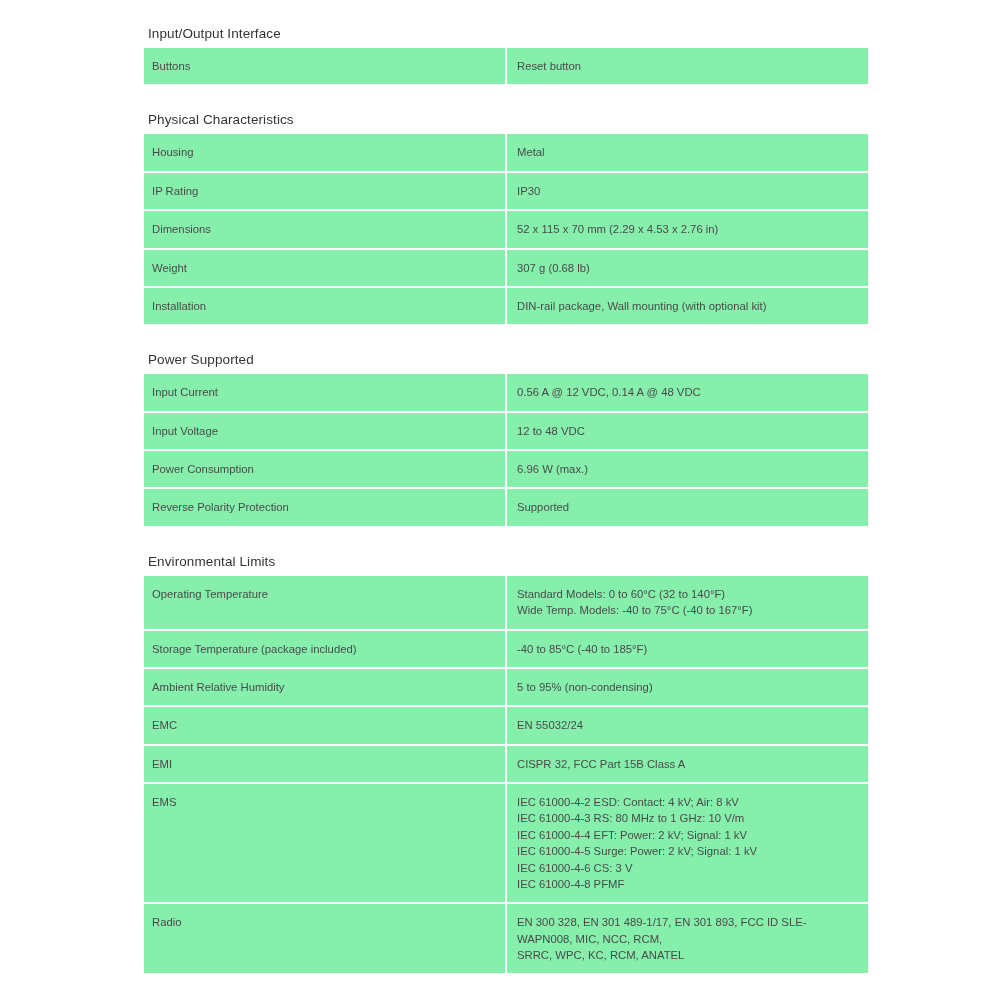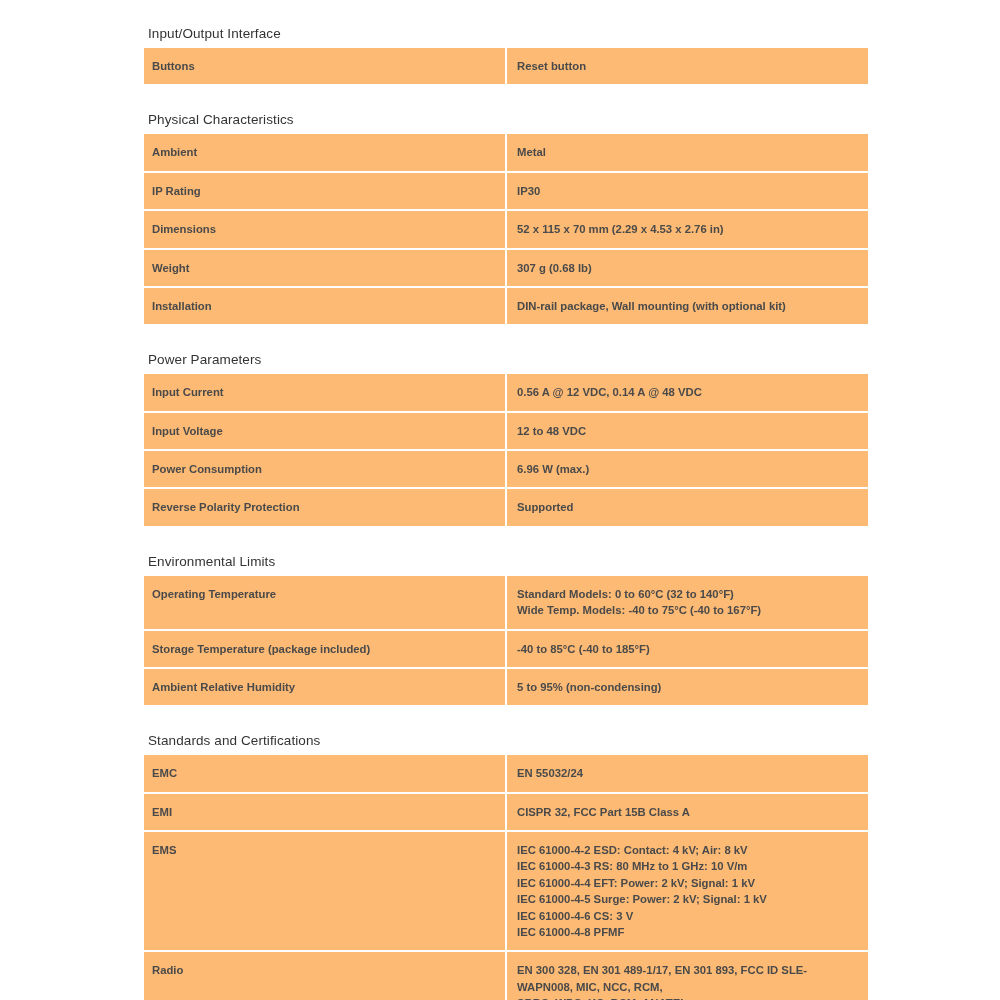--- a/index.html
+++ b/index.html
@@ -32,27 +32,26 @@
     color: #3b3b3b;
     background: #ffffff;
     border: none;
     letter-spacing: .1px;
   }
   .section-row td.section-title {
     font-size: 13.5px;
     color: #333;
   }
   tr.data-row td {
-    background: #fdba74;
+    background: #86efac;
     border-bottom: 2px solid #ffffff;
     font-size: 11.3px;
     color: #4a4a4a;
     vertical-align: top;
     line-height: 1.45;
-    font-weight: bold;
   }
   td.label-cell {
     width: 278px;
     padding: 10px 10px 10px 8px;
     border-right: 2px solid #ffffff;
   }
   td.value-cell {
     padding: 10px 10px 10px 10px;
   }
   .value-line {
@@ -71,21 +70,21 @@
         <tr class="data-row">
           <td class="label-cell">Buttons</td>
           <td class="value-cell">
             <span class="value-line">Reset button</span>
           </td>
         </tr>
         <tr class="section-row">
           <td class="section-title" colspan="2">Physical Characteristics</td>
         </tr>
         <tr class="data-row">
-          <td class="label-cell">Ambient</td>
+          <td class="label-cell">Housing</td>
           <td class="value-cell">
             <span class="value-line">Metal</span>
           </td>
         </tr>
         <tr class="data-row">
           <td class="label-cell">IP Rating</td>
           <td class="value-cell">
             <span class="value-line">IP30</span>
           </td>
         </tr>
@@ -101,21 +100,21 @@
             <span class="value-line">307 g (0.68 lb)</span>
           </td>
         </tr>
         <tr class="data-row">
           <td class="label-cell">Installation</td>
           <td class="value-cell">
             <span class="value-line">DIN-rail package, Wall mounting (with optional kit)</span>
           </td>
         </tr>
         <tr class="section-row">
-          <td class="section-title" colspan="2">Power Parameters</td>
+          <td class="section-title" colspan="2">Power Supported</td>
         </tr>
         <tr class="data-row">
           <td class="label-cell">Input Current</td>
           <td class="value-cell">
             <span class="value-line">0.56 A @ 12 VDC, 0.14 A @ 48 VDC</span>
           </td>
         </tr>
         <tr class="data-row">
           <td class="label-cell">Input Voltage</td>
           <td class="value-cell">
@@ -149,23 +148,20 @@
           <td class="value-cell">
             <span class="value-line">-40 to 85°C (-40 to 185°F)</span>
           </td>
         </tr>
         <tr class="data-row">
           <td class="label-cell">Ambient Relative Humidity</td>
           <td class="value-cell">
             <span class="value-line">5 to 95% (non-condensing)</span>
           </td>
         </tr>
-        <tr class="section-row">
-          <td class="section-title" colspan="2">Standards and Certifications</td>
-        </tr>
         <tr class="data-row">
           <td class="label-cell">EMC</td>
           <td class="value-cell">
             <span class="value-line">EN 55032/24</span>
           </td>
         </tr>
         <tr class="data-row">
           <td class="label-cell">EMI</td>
           <td class="value-cell">
             <span class="value-line">CISPR 32, FCC Part 15B Class A</span>

